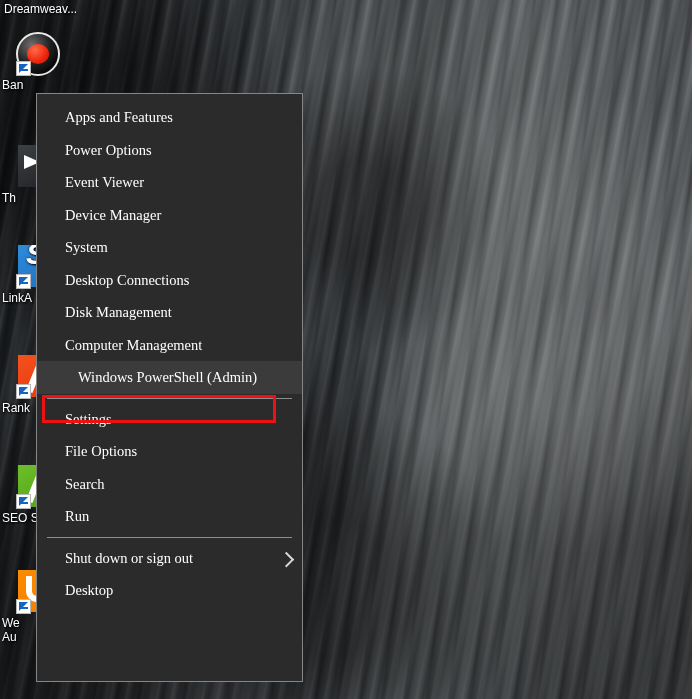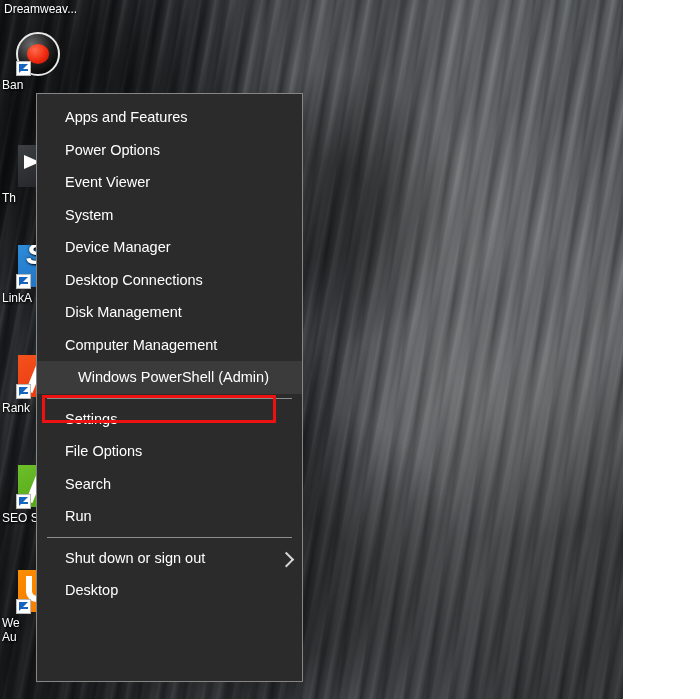--- a/index.html
+++ b/index.html
@@ -6,21 +6,21 @@
     margin: 0;
     padding: 0;
     width: 700px;
     height: 699px;
     overflow: hidden;
     font-family: "Liberation Sans", sans-serif;
   }
 
   #screen {
     position: relative;
-    width: 623px;
+    width: 692px;
     height: 699px;
     overflow: hidden;
     background: #a21caf;
   }
 
   
   #wallpaper {
     position: absolute;
     inset: 0;
     background-color: #4a4e52;
@@ -216,20 +216,21 @@
   .menu-item {
     position: relative;
     height: 32.5px;
     line-height: 32.5px;
     color: #ffffff;
     font-size: 14.5px;
     padding-left: 28px;
     white-space: nowrap;
     cursor: default;
     user-select: none;
+    font-family: Liberation Serif, serif;
   }
   .menu-item.hovered {
     background: #3b3b3b;
     padding-left: 41px;
   }
   .menu-sep {
     height: 9px;
     position: relative;
   }
   .menu-sep::after {
@@ -342,24 +343,24 @@
     <div class="menu-item">
       <span>Apps and Features</span>
     </div>
     <div class="menu-item">
       <span>Power Options</span>
     </div>
     <div class="menu-item">
       <span>Event Viewer</span>
     </div>
     <div class="menu-item">
+      <span>Device Manager</span>
+    </div>
+    <div class="menu-item">
       <span>System</span>
-    </div>
-    <div class="menu-item">
-      <span>Device Manager</span>
     </div>
     <div class="menu-item">
       <span>Desktop Connections</span>
     </div>
     <div class="menu-item">
       <span>Disk Management</span>
     </div>
     <div class="menu-item">
       <span>Computer Management</span>
     </div>

